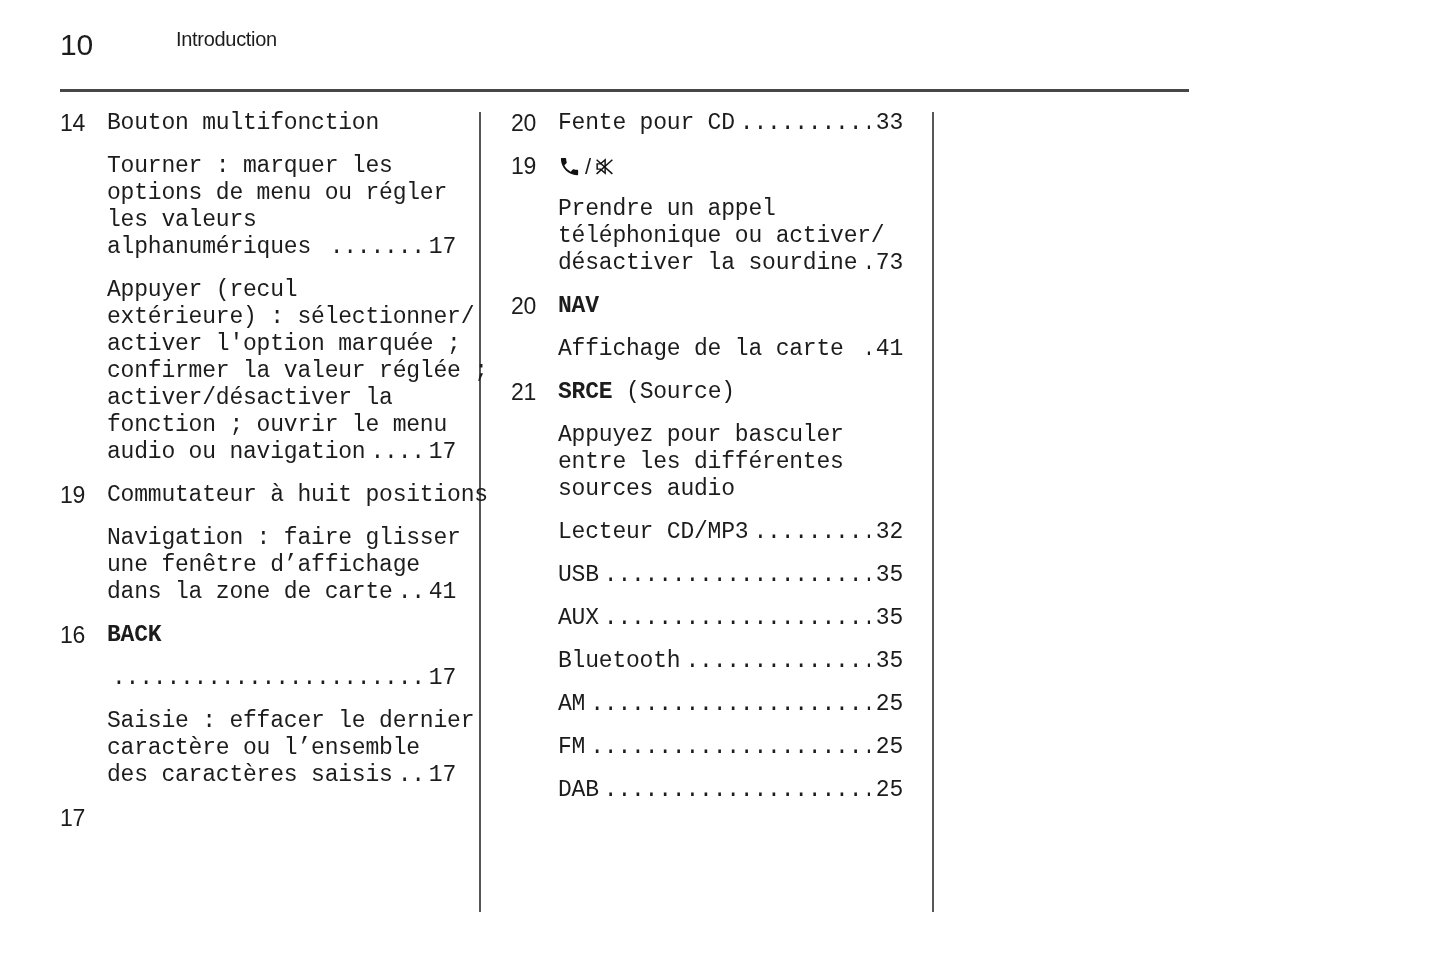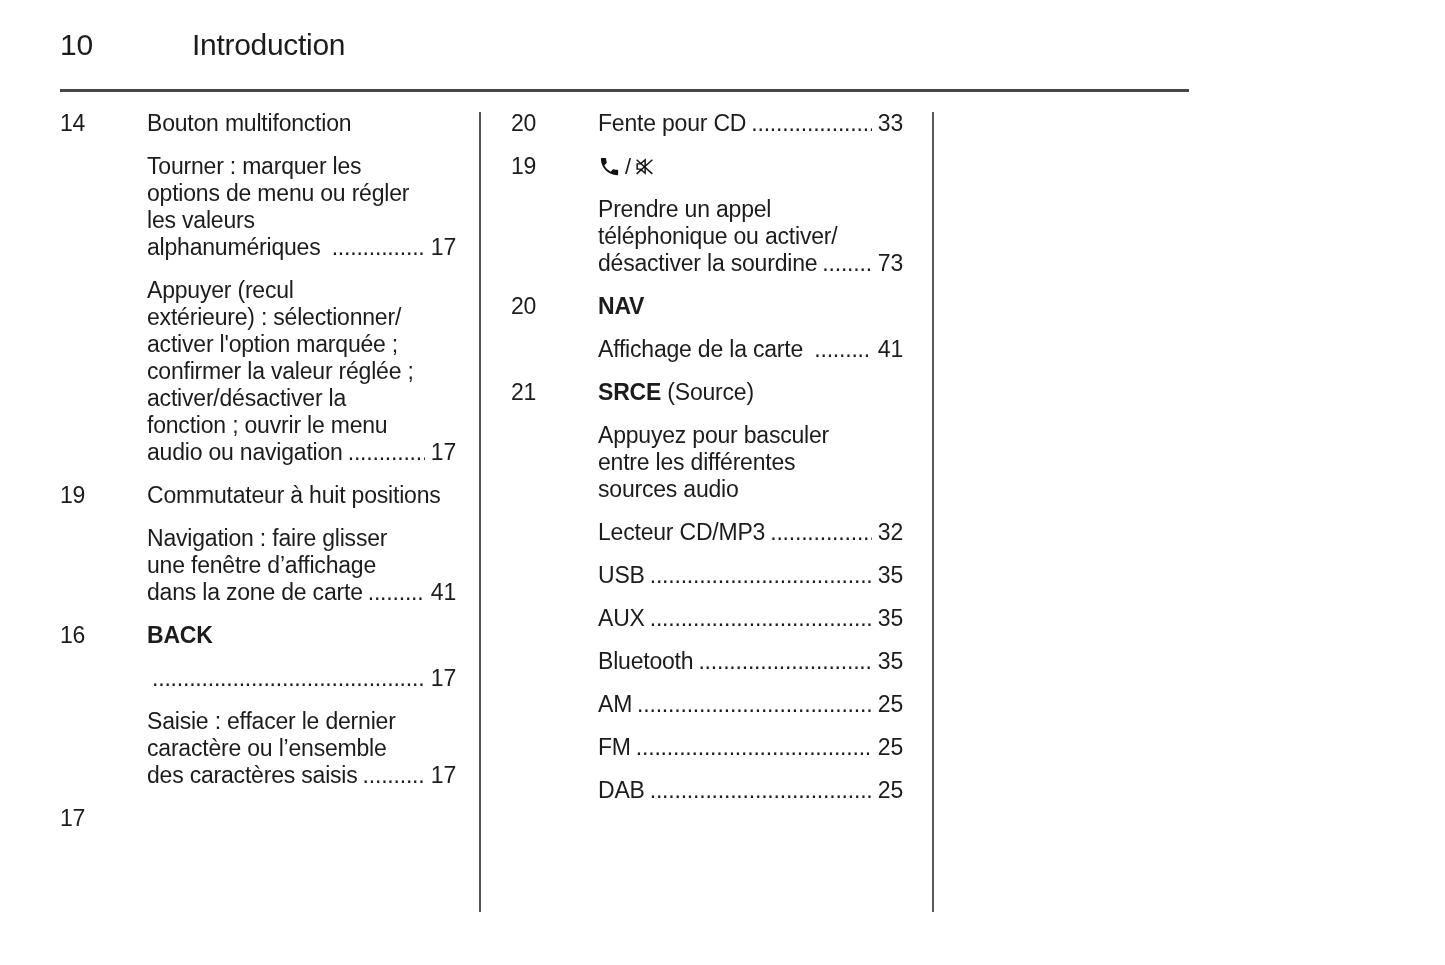--- a/index.html
+++ b/index.html
@@ -5,33 +5,33 @@
   html,body{margin:0;padding:0;background:#ffffff;}
   .page{
     position:relative;
     width:1189px;height:965px;
     background:#ffffff;
     font-family:"Liberation Sans","DejaVu Sans",sans-serif;
     color:#1c1c1c;
     overflow:hidden;
   }
   .hdr-num{position:absolute;left:60px;top:28px;font-size:30px;letter-spacing:-0.3px;}
-  .hdr-title{position:absolute;left:192px;top:28px;font-size:30px;letter-spacing:-0.3px;}
+  .hdr-title{position:absolute;left:176px;top:28px;font-size:20px;letter-spacing:-0.3px;}
   .hrule{position:absolute;left:60px;top:89px;width:1293px;height:3px;background:#474747;}
   .vdiv{position:absolute;top:112px;width:2px;height:800px;background:#565656;}
   .vdiv.d1{left:479px;}
   .vdiv.d2{left:932px;}
   .col{position:absolute;top:110px;font-size:23px;line-height:27px;letter-spacing:-0.2px;}
   .col.c1{left:60px;width:396px;}
   .col.c2{left:511px;width:392px;}
-  .item{display:flex;align-items:flex-start;gap:40px;}
+  .item{display:flex;align-items:flex-start;}
   .inum{flex:0 0 47px;white-space:pre;}
   .icontent{flex:1 1 auto;min-width:0;}
   .block{margin:0 0 16px 0;}
-  .line{display:flex;align-items:center;white-space:pre;}
+  .line{display:flex;align-items:center;white-space:pre;font-family:Liberation Mono, monospace;}
   .leader{flex:1 1 auto;min-width:0;overflow:hidden;white-space:nowrap;padding-left:5px;}
   .leader::after{content:"......................................................................................";}
   .pg{flex:0 0 auto;padding-left:6px;text-align:right;}
   .iconline{display:flex;align-items:center;gap:3px;height:27px;}
   .iconline svg{display:block;}
   .isep{font-size:22px;padding:0 1px;}
   .b{font-weight:bold;}
 </style>
 </head>
 <body>

